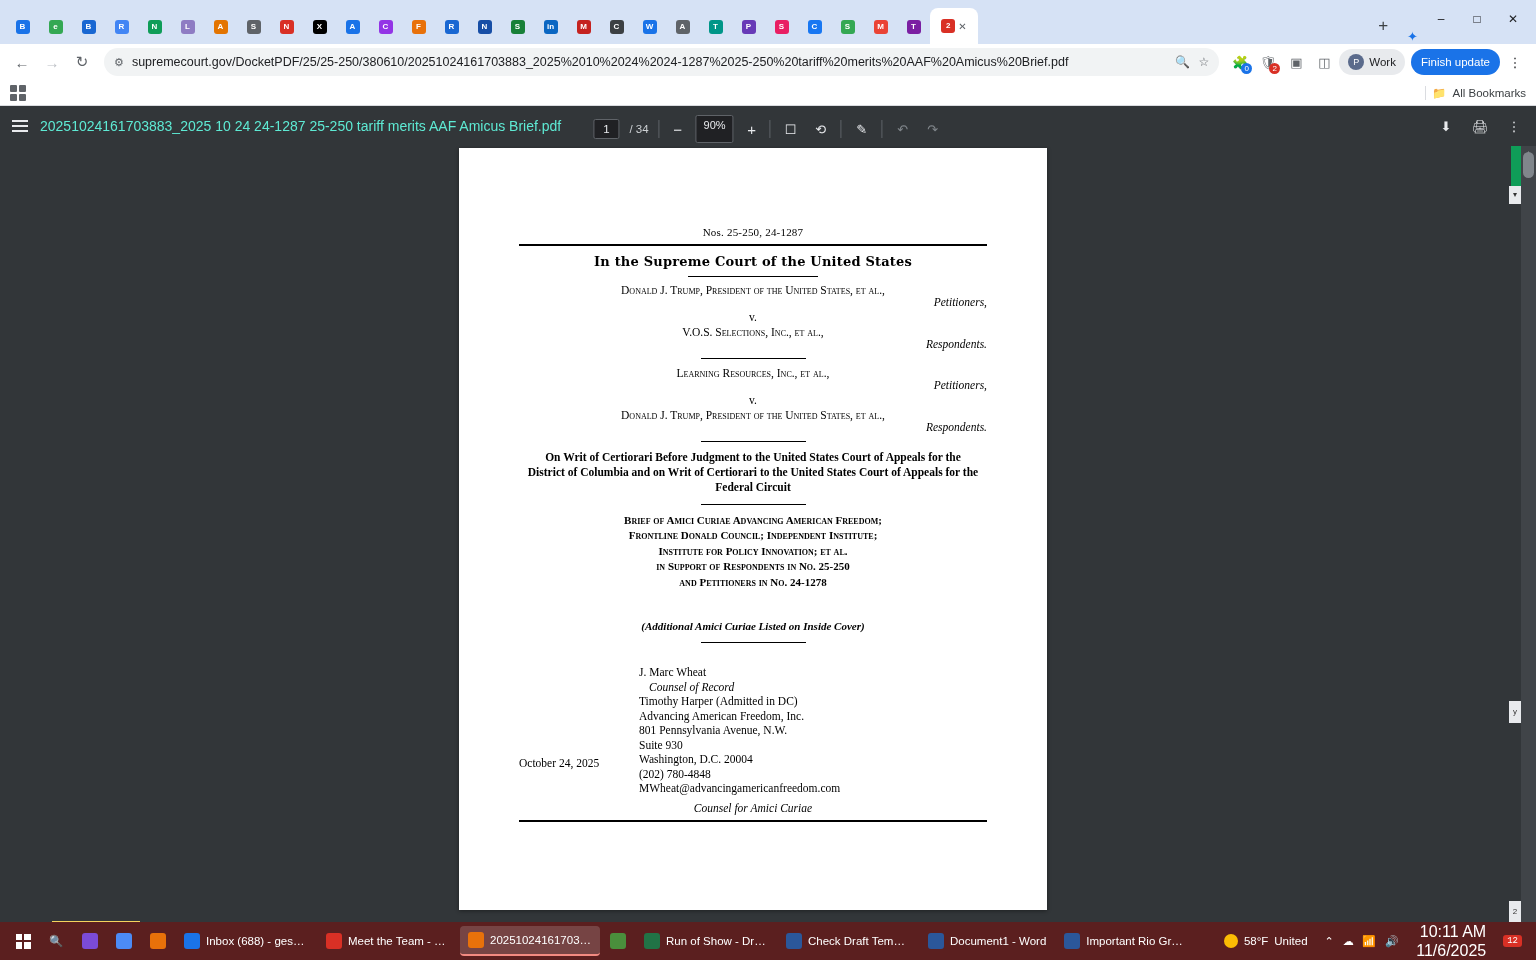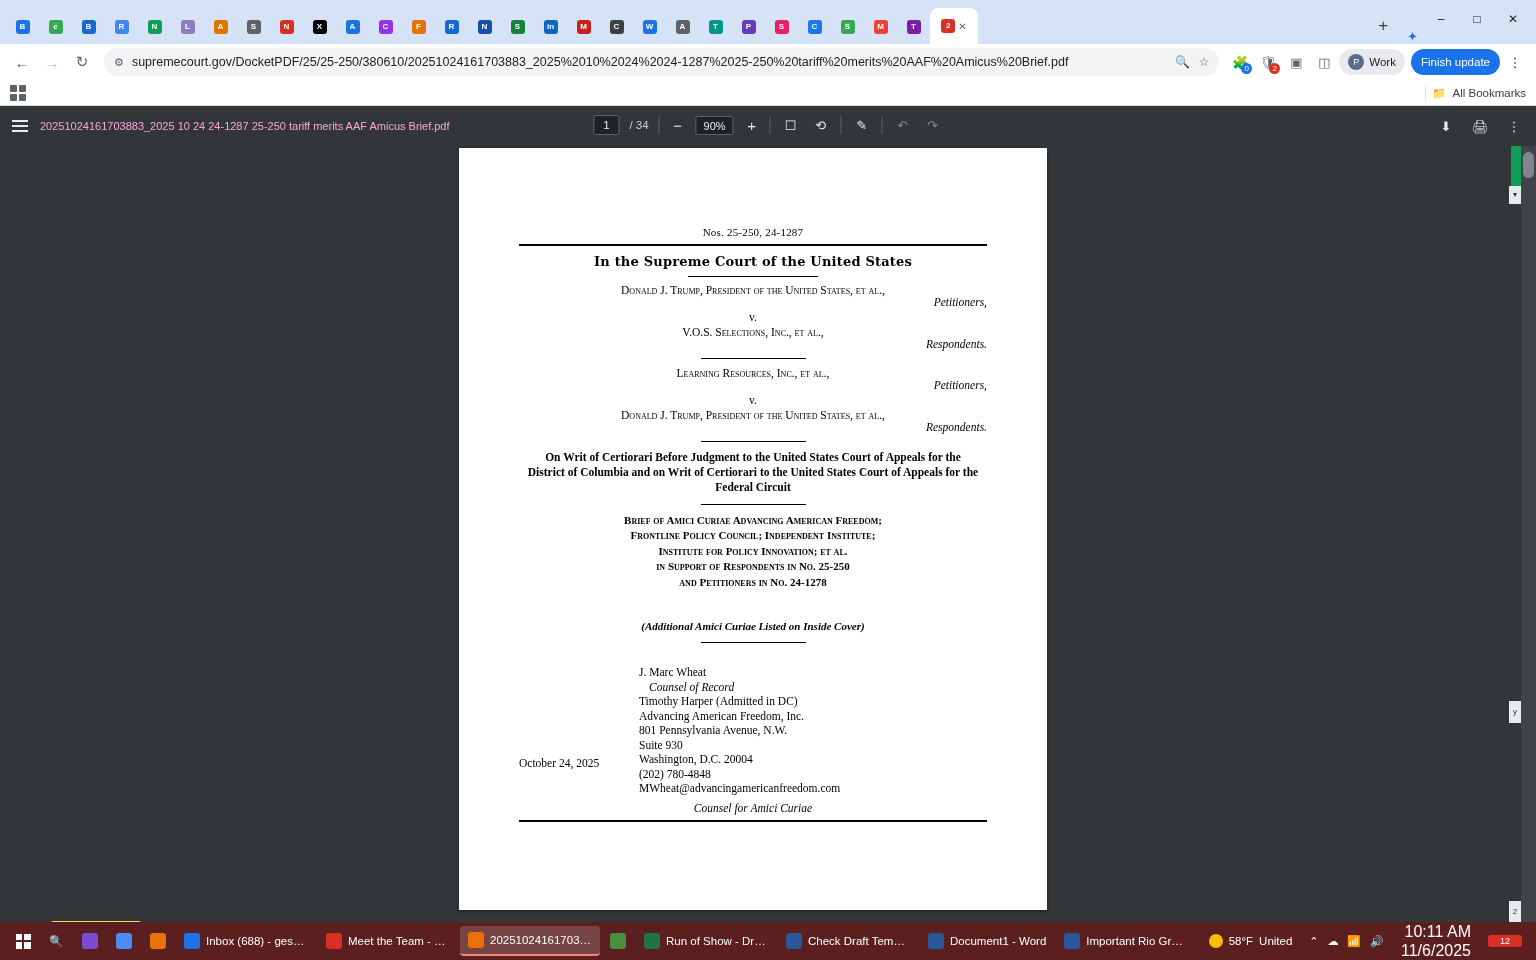--- a/index.html
+++ b/index.html
@@ -191,21 +191,21 @@
     background: #323639;
     display: flex;
     align-items: center;
     padding: 0 12px;
     color: #e8eaed;
     font-size: 12.5px;
     gap: 12px;
   }
   .hamburger { display: flex; flex-direction: column; gap: 3px; width: 16px; }
   .hamburger i { height: 2px; background: #e8eaed; display: block; }
-  .pdf-title { font-size: 11px; color: #f9a8d4; }
+  .pdf-title { font-size: 14px; color: #5eead4; }
   .pdf-center {
     position: absolute;
     left: 50%;
     transform: translateX(-50%);
     display: flex;
     align-items: center;
     gap: 10px;
     top: 9px;
     color: #e8eaed;
   }
@@ -214,21 +214,21 @@
     background: #202124;
     border: 1px solid #5f6368;
     border-radius: 2px;
     color: #e8eaed;
     font-size: 11.5px;
     text-align: center;
     line-height: 18px;
   }
   .pagetotal { font-size: 11.5px; color: #cdd1d4; }
   .zoombox {
-    width: 38px; height: 19px;
+    width: 38px; height: 28px;
     background: #202124;
     border: 1px solid #5f6368;
     border-radius: 2px;
     color: #e8eaed;
     font-size: 11px;
     text-align: center;
     line-height: 18px;
   }
   .zbtn { font-size: 15px; color: #e8eaed; width: 16px; text-align: center; }
   .sep-v { width: 1px; height: 18px; background: #5f6368; }
@@ -342,21 +342,21 @@
     white-space: nowrap; overflow: hidden;
   }
   .tbitem.act { background: rgba(255,255,255,.17); border-bottom: 2px solid #f28b82; }
   .tbitem .ic { width: 16px; height: 16px; border-radius: 3px; flex: 0 0 auto; }
   .tbitem .lbl { overflow: hidden; text-overflow: ellipsis; font-size: 11.5px; }
   .tb-right { margin-left: auto; display: flex; align-items: center; gap: 17px; padding-right: 8px; }
   .weather { display: flex; align-items: center; gap: 6px; font-size: 11.5px; }
   .sun { width: 14px; height: 14px; border-radius: 50%; background: #fbbc04; display: inline-block; }
   .clock { text-align: right; line-height: 1.2; font-size: 16px; }
   .tray { display: flex; align-items: center; gap: 9px; font-size: 11px; }
-  .notifbadge { background: #d93025; color: #fff; font-size: 9px; border-radius: 3px; padding: 1px 12px; }
+  .notifbadge { background: #d93025; color: #fff; font-size: 9px; border-radius: 3px; padding: 1px 4px; font-family: Liberation Mono, monospace; }
 
   .yellowbar {
     position: absolute;
     left: 52px; bottom: 36px;
     width: 88px; height: 3px;
     background: #f4d35e;
   }
 </style>
 </head>
 <body>
@@ -561,21 +561,21 @@
           <div class="ital-r">Respondents.</div>
 
           <div class="rule-thin2"></div>
 
           <div class="writ">On Writ of Certiorari Before Judgment to the United States Court of Appeals for the District of Columbia and on Writ of Certiorari to the United States Court of Appeals for the Federal Circuit</div>
 
           <div class="rule-thin2"></div>
 
           <div class="briefblk">
             <div class="b sc">Brief of Amici Curiae Advancing American Freedom;</div>
-            <div class="b sc">Frontline Policy Council; Independent Institute;</div>
+            <div class="b sc">Frontline Donald Council; Independent Institute;</div>
             <div class="b sc">Institute for Policy Innovation; et al.</div>
             <div class="b sc">in Support of Respondents in No. 25-250</div>
             <div class="b sc">and Petitioners in No. 24-1278</div>
             <div class="b" style="font-style:italic;margin-top:28px;">(Additional Amici Curiae Listed on Inside Cover)</div>
           </div>
 
           <div class="rule-thin2"></div>
 
           <div class="counsel">
             <div class="left">October 24, 2025</div>

